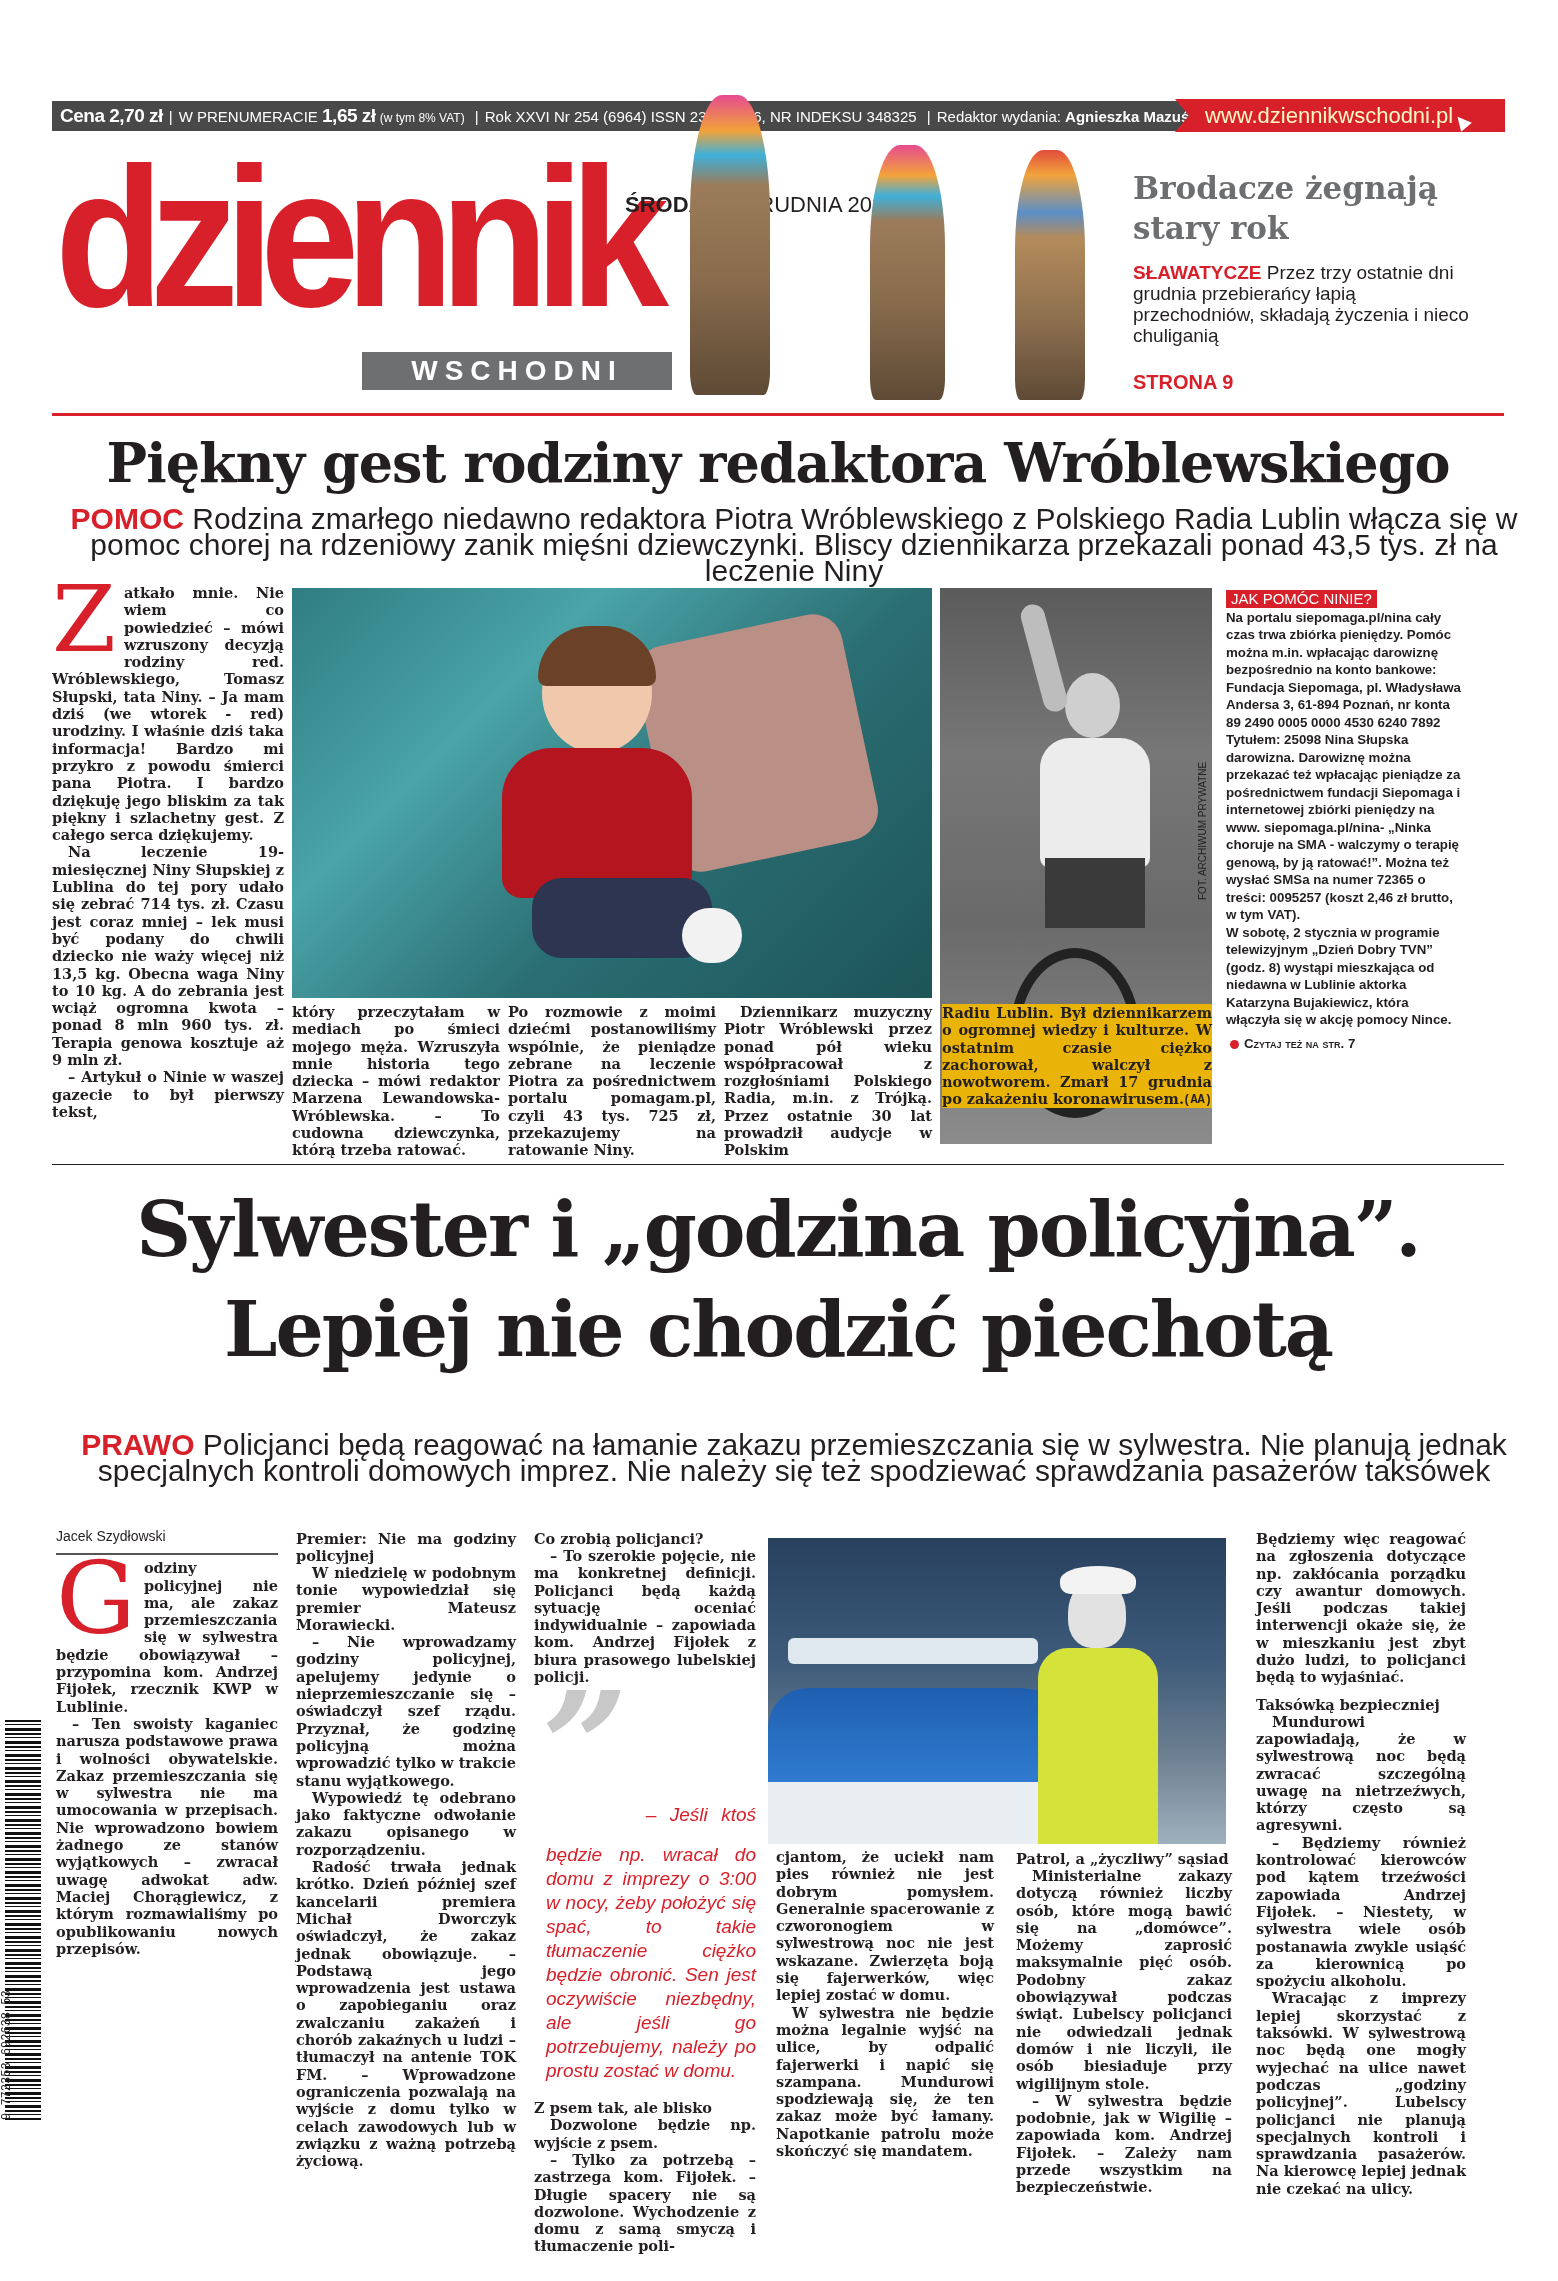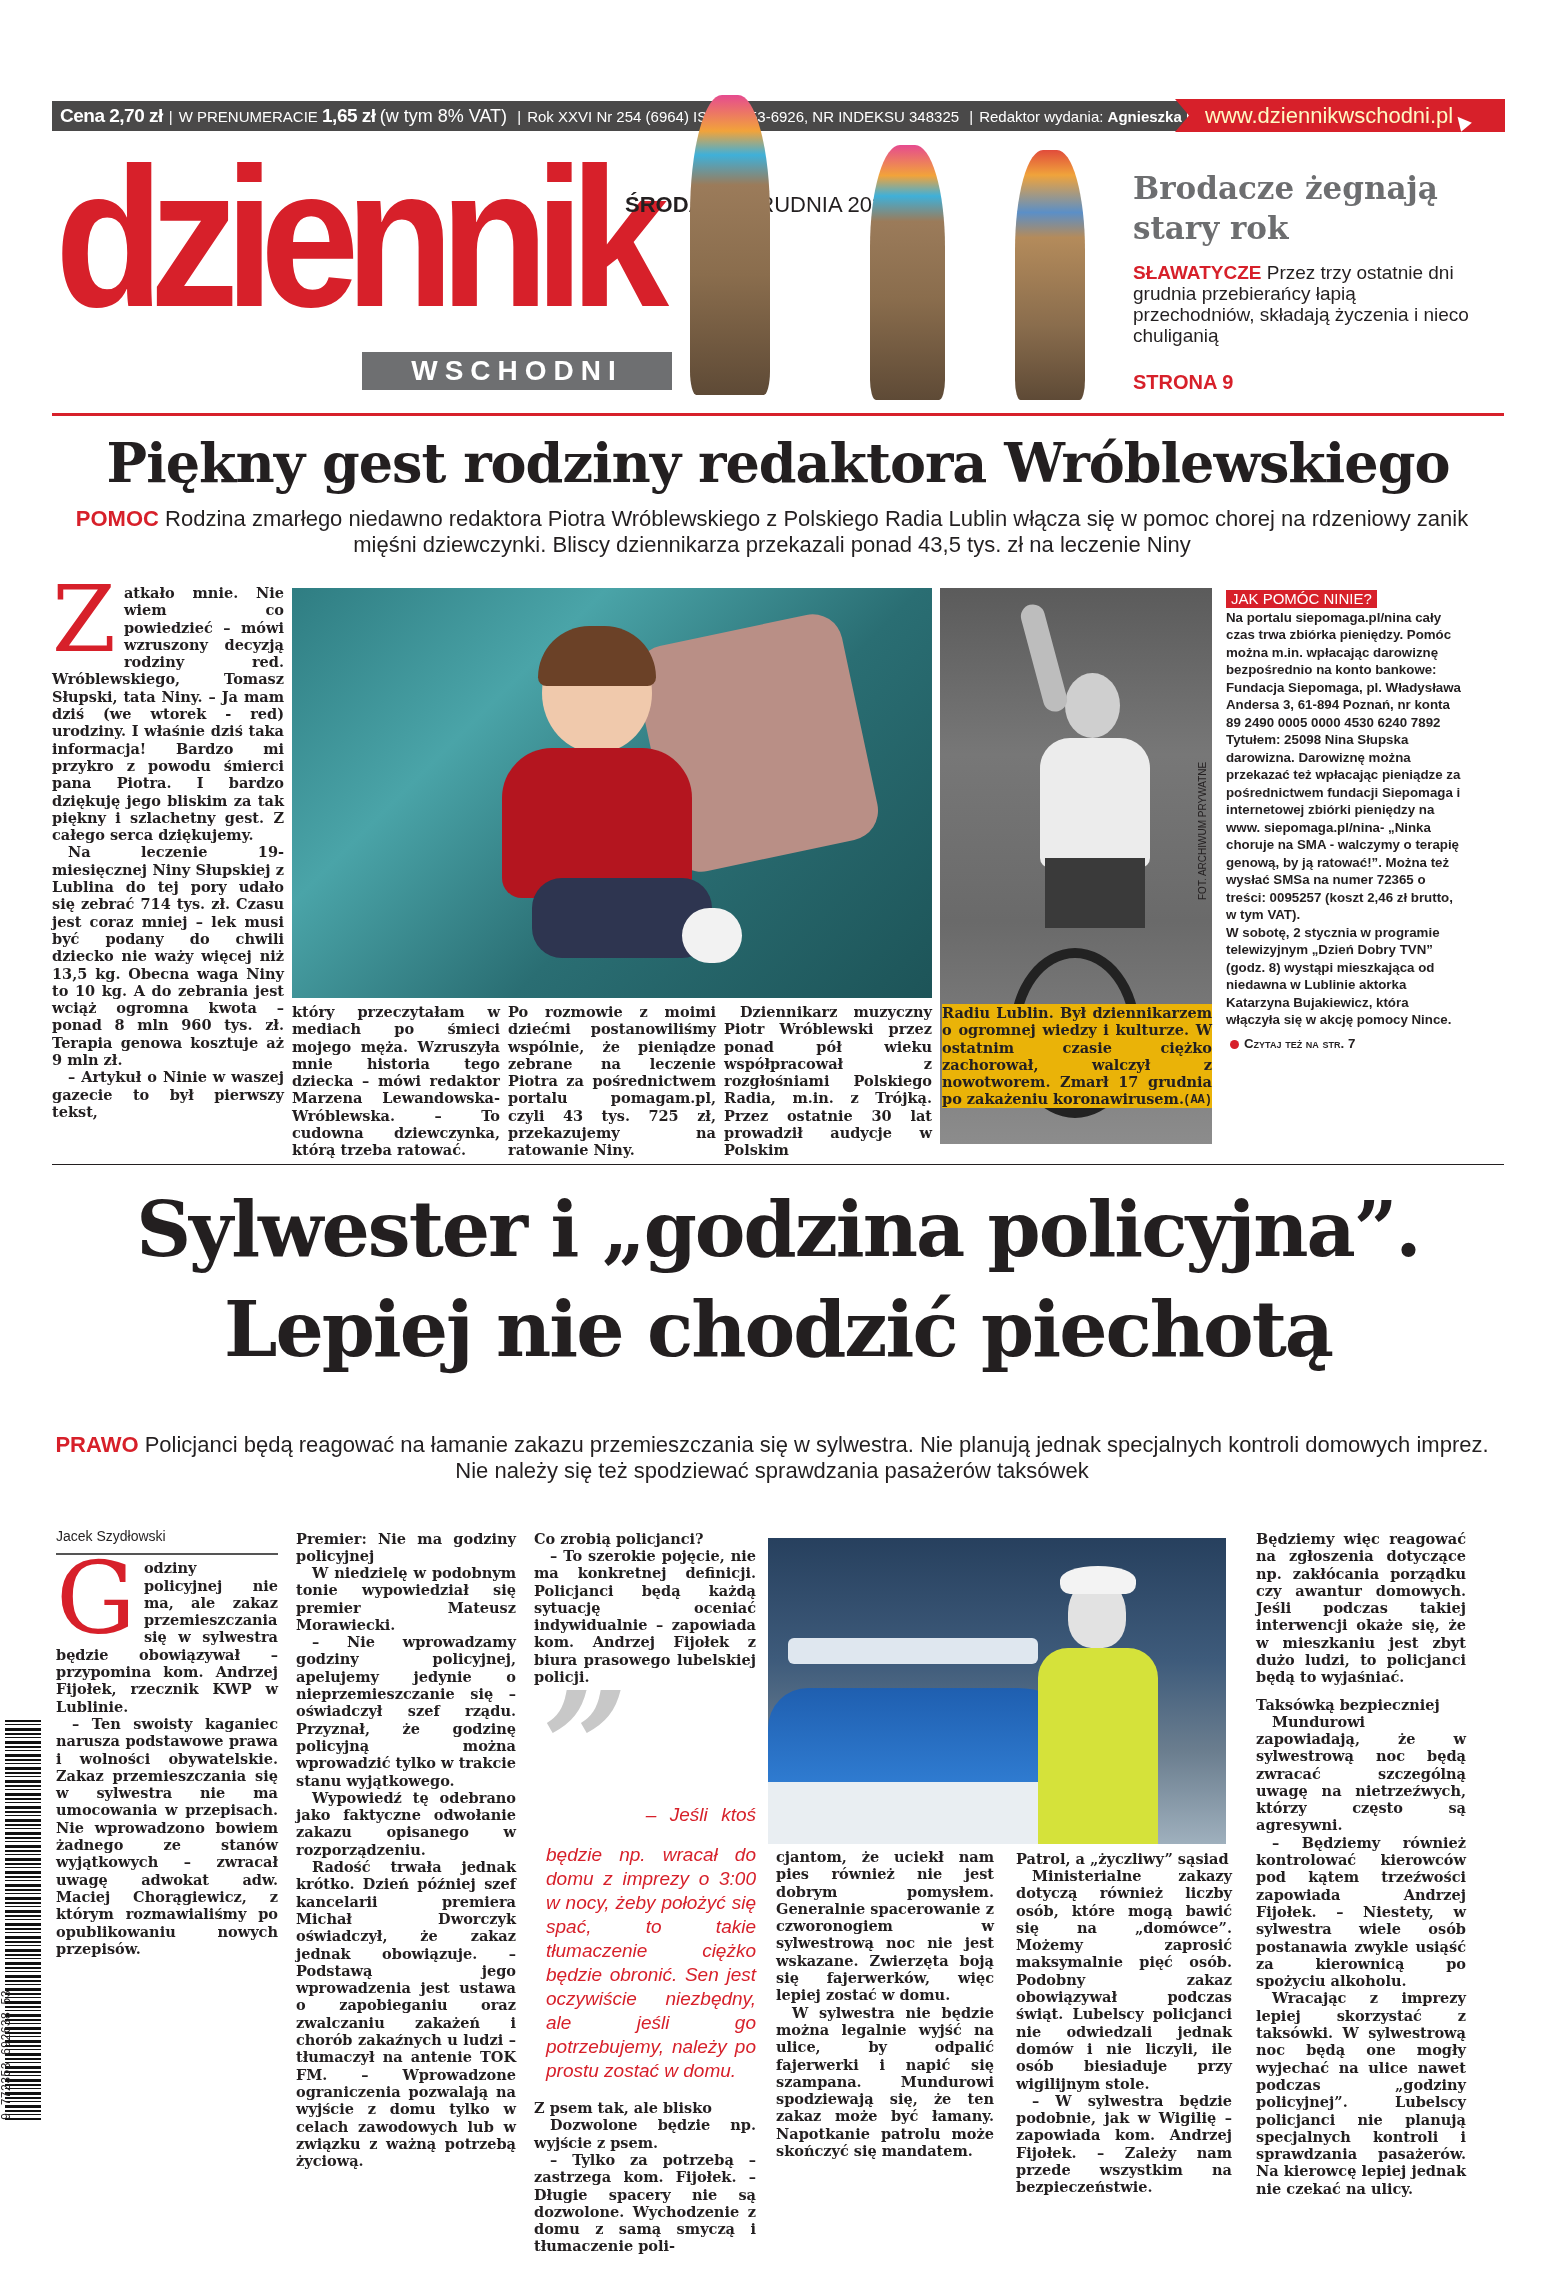--- a/index.html
+++ b/index.html
@@ -7,21 +7,21 @@
   body { position: relative; font-family: "DejaVu Serif", serif; color: #231f20; }
 
   .abs { position: absolute; }
 
   
   .topbar { left: 52px; top: 101px; width: 1290px; height: 30px; background: #4a4949; color: #fff;
             font-family: "Liberation Sans", sans-serif; font-size: 15px; line-height: 30px; white-space: nowrap; padding-left: 8px; overflow: hidden; }
   .topbar b { font-weight: bold; }
   .topbar .price { font-size: 19px; font-weight: bold; letter-spacing: -0.5px; }
   .topbar .sep { margin: 0 6px; }
-  .topbar .small { font-size: 18px; }
+  .topbar .small { font-size: 12px; }
   .urlbar { left: 1175px; top: 99px; width: 330px; height: 33px; background: #d7202a; color: #fef9c3;
             font-family: "Liberation Sans", sans-serif; font-size: 22px; line-height: 33px; padding-left: 30px; white-space: nowrap;
             clip-path: polygon(0 0, 100% 0, 100% 100%, 0 100%, 14px 50%); }
   .cursor-icon { display: inline-block; width: 0; height: 0; border-left: 7px solid transparent; border-right: 7px solid transparent;
                  border-bottom: 14px solid #fff; transform: rotate(-40deg); margin-left: 2px; vertical-align: -6px; }
 
   
   .logo { left: 55px; top: 138px; font-family: "Liberation Sans", sans-serif; font-weight: bold; color: #d7202a;
           font-size: 178px; letter-spacing: -14px; line-height: 1; transform: scaleY(1.12); transform-origin: left top; }
   .logo-sub { left: 362px; top: 352px; width: 310px; height: 38px; background: #6e6f71; color: #fff;
@@ -33,21 +33,21 @@
 
   .promo-title { left: 1133px; top: 168px; width: 360px; font-family: "DejaVu Serif", serif; font-weight: bold; font-size: 31px; line-height: 40px; color: #6d6e70; }
   .promo-text { left: 1133px; top: 262px; width: 340px; font-family: "Liberation Sans", sans-serif; font-size: 19px; line-height: 21px; color: #231f20; }
   .promo-text .kicker { color: #d7202a; font-weight: bold; }
   .promo-page { left: 1133px; top: 371px; font-family: "Liberation Sans", sans-serif; font-weight: bold; font-size: 20px; color: #d7202a; }
 
   .redrule { left: 52px; top: 413px; width: 1452px; height: 3px; background: #d7202a; }
 
   
   .h1 { left: 52px; width: 1452px; text-align: center; font-family: "DejaVu Serif", serif; font-weight: bold; color: #231f20; letter-spacing: -1px; }
-  .lead { left: 46px; width: 1452px; text-align: center; font-family: "Liberation Sans", sans-serif; font-size: 22px; line-height: 26px; color: #231f20; }
+  .lead { left: 68px; width: 1452px; text-align: center; font-family: "Liberation Sans", sans-serif; font-size: 30px; line-height: 26px; color: #231f20; }
   .lead .kicker { color: #d7202a; font-weight: bold; }
 
   .body-col { font-family: "DejaVu Serif", serif; font-size: 14.5px; line-height: 17.3px; color: #231f20; text-align: justify; hyphens: manual; }
   .body-col p { text-indent: 16px; font-weight: bold; }
   .body-col p.noindent { text-indent: 0; }
   .dropcap { float: left; font-family: "DejaVu Serif", serif; color: #d7202a; font-size: 92px; line-height: 68px; margin: 2px 8px 0 0; }
   .subhead { font-family: "DejaVu Serif", serif; font-weight: bold; font-size: 14.5px; line-height: 17px; margin-top: 2px; }
 
   .photo-child { left: 292px; top: 588px; width: 640px; height: 410px; overflow: hidden;
                  background: linear-gradient(135deg, #2f7d82 0%, #4aa4a8 30%, #2a6e73 60%, #1d5458 100%); }

